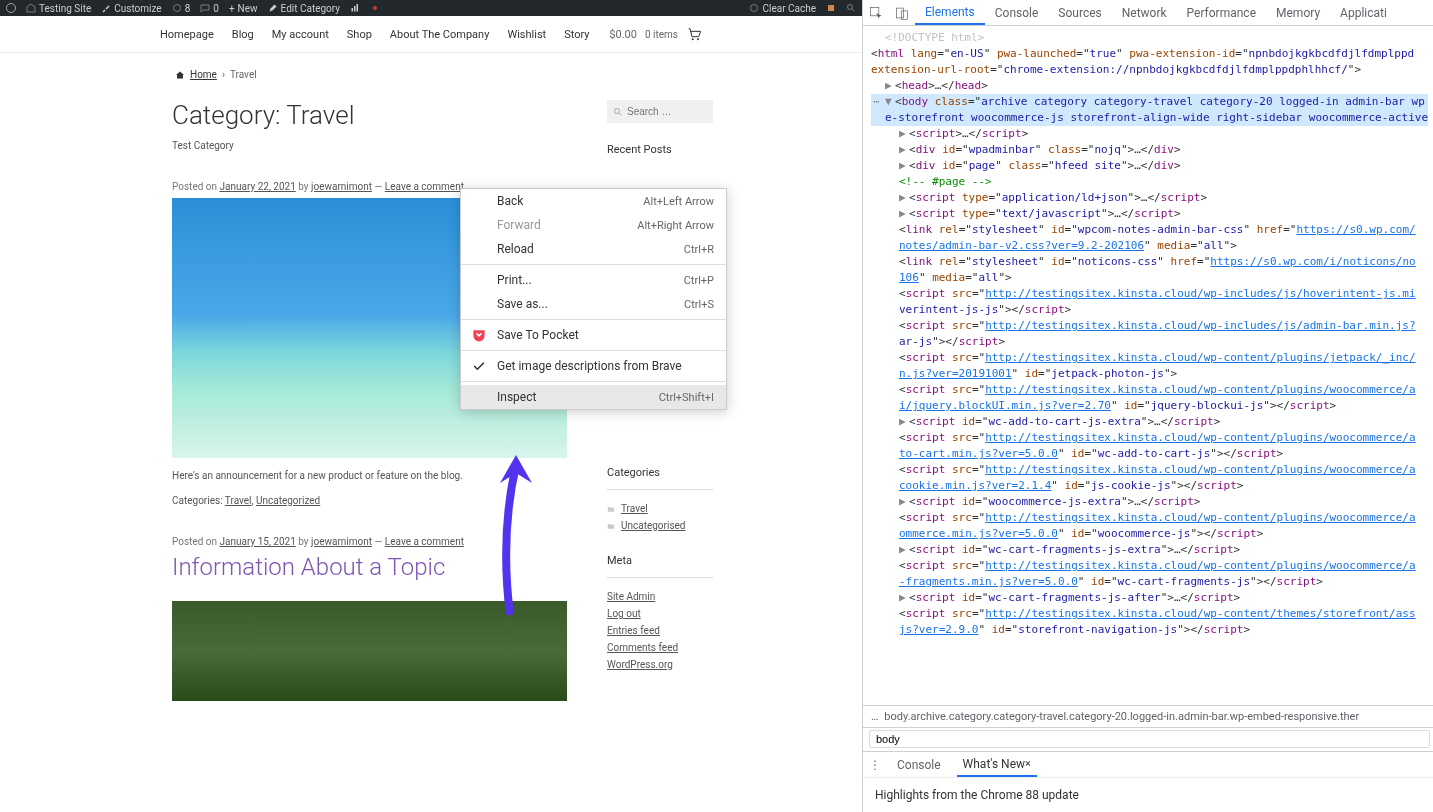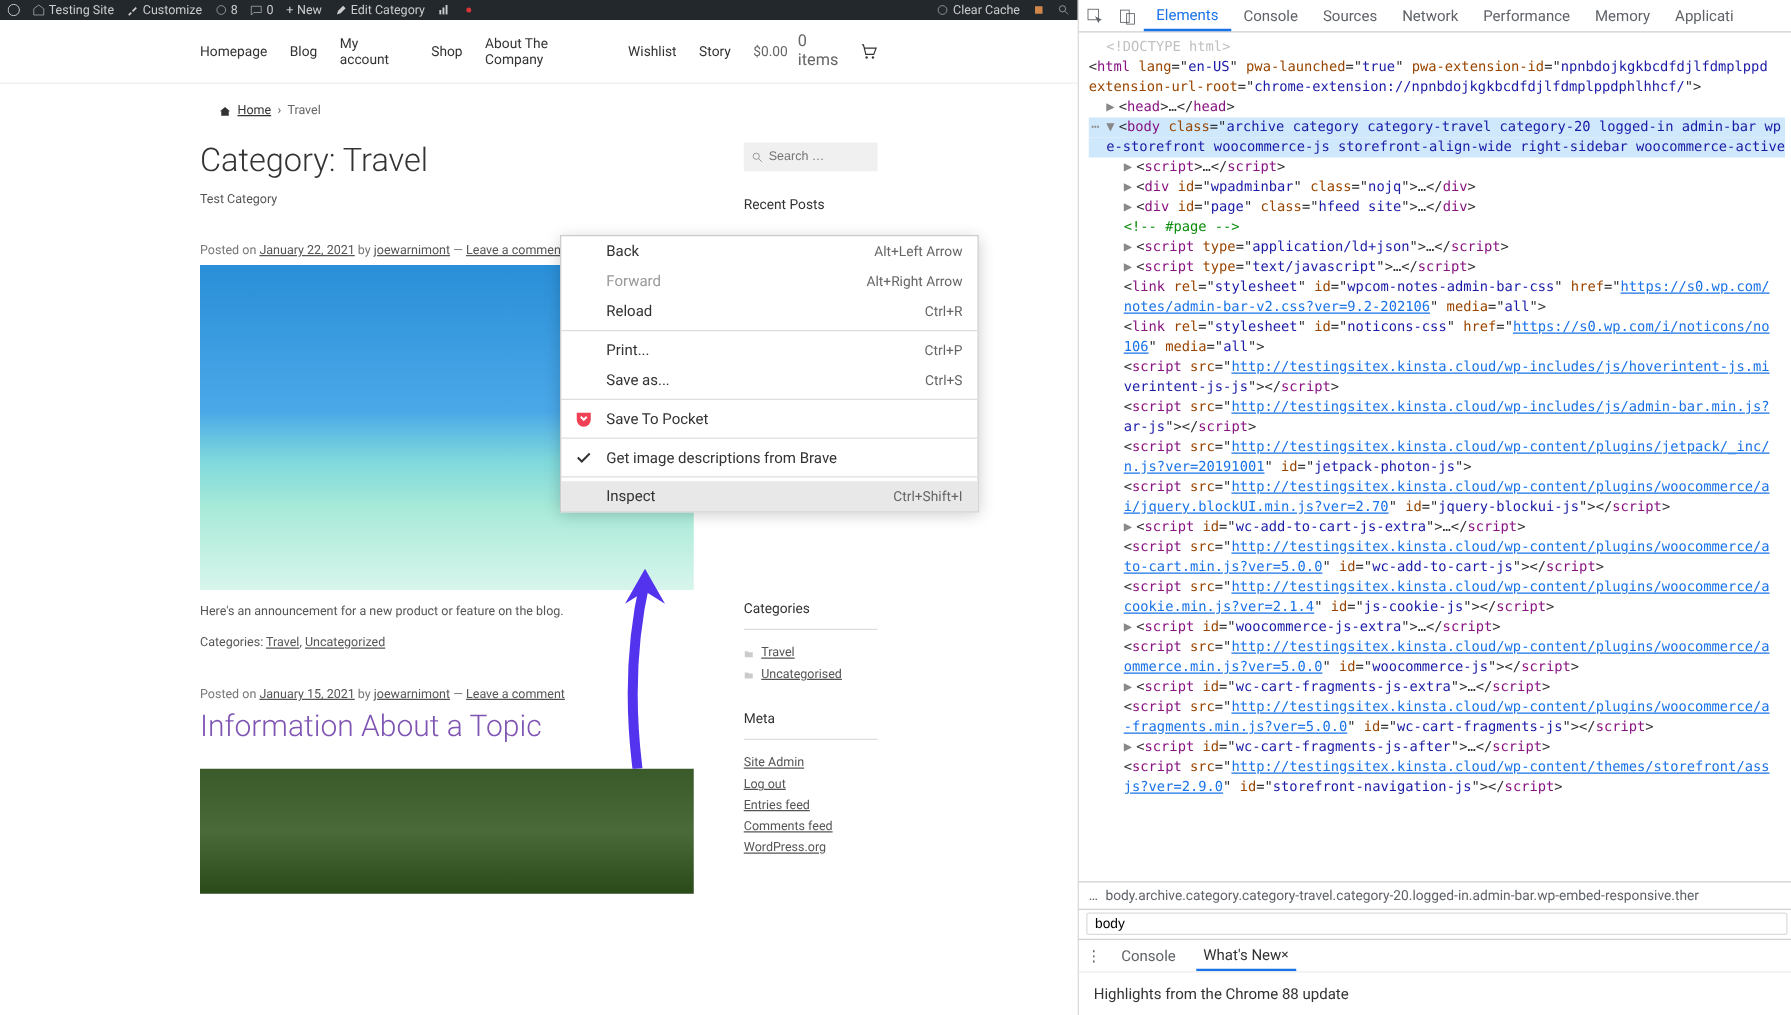--- a/index.html
+++ b/index.html
@@ -20,21 +20,21 @@
 .site-header .cart { margin-left: auto; display: flex; align-items: center; gap: 8px; color: #666; }
 .cart-icon { width: 16px; height: 16px; }
 
 
 .breadcrumb { padding: 16px 160px 0; font-size: 10px; color: #666; display: flex; align-items: center; gap: 5px; margin-left: 15px; }
 .breadcrumb a { color: #333; text-decoration: underline; }
 .home-icon { width: 10px; height: 10px; }
 
 
 .content-wrap { display: flex; padding: 20px 160px; gap: 40px; }
-.main { width: 395px; }
+.main { width: 395px; margin-left: 12px; }
 .sidebar { width: 120px; font-size: 10px; color: #555; }
 h1.cat-title { font-size: 26px; font-weight: 300; color: #333; margin-bottom: 10px; }
 .cat-desc { font-size: 10px; color: #555; margin-bottom: 30px; }
 .post-meta { font-size: 10px; color: #777; margin-bottom: 6px; }
 .post-meta a { color: #555; text-decoration: underline; }
 .post-title { font-size: 24px; font-weight: 300; color: #7f54b3; margin-bottom: 20px; }
 .post-img { width: 395px; height: 260px; background: linear-gradient(180deg, #2a8fd8 0%, #4aa8e8 45%, #7ed8dc 60%, #a8ead8 75%, #d8f5ec 100%); margin-bottom: 12px; }
 .post-img.forest { background: linear-gradient(180deg, #3a5a2a 0%, #4a6a3a 50%, #2a4a1a 100%); height: 100px; }
 .excerpt { font-size: 10px; color: #555; margin-bottom: 14px; }
 .post-cats { font-size: 10px; color: #555; margin-bottom: 30px; }
@@ -43,21 +43,21 @@
 .sidebar .search { background: #f0f0f0; padding: 6px; margin-bottom: 20px; display: flex; align-items: center; gap: 4px; }
 .sidebar .search input { border: none; background: transparent; font-size: 10px; width: 80px; outline: none; }
 .widget-title { font-size: 11px; color: #333; margin-bottom: 10px; margin-top: 20px; }
 .widget-underline { border-bottom: 1px solid #ddd; margin-bottom: 10px; }
 .widget-list { list-style: none; }
 .widget-list li { padding: 3px 0; color: #555; display: flex; gap: 6px; align-items: center; }
 .widget-list a { color: #555; text-decoration: underline; font-size: 10px; }
 .folder-icon { width: 8px; height: 8px; opacity: 0.5; }
 
 
-.ctx-menu { position: absolute; top: 188px; left: 448px; width: 335px; background: #fff; border: 1px solid #ccc; box-shadow: 0 2px 12px rgba(0,0,0,0.2); font-size: 12px; color: #333; z-index: 100; }
+.ctx-menu { position: absolute; top: 188px; left: 460px; width: 267px; background: #fff; border: 1px solid #ccc; box-shadow: 0 2px 12px rgba(0,0,0,0.2); font-size: 12px; color: #333; z-index: 100; }
 .ctx-item { display: flex; align-items: center; padding: 5px 12px 5px 36px; cursor: pointer; position: relative; }
 .ctx-item.hover { background: #e8e8e8; text-align: center; }
 .ctx-item.disabled { color: #999; }
 .ctx-item .shortcut { margin-left: auto; color: #666; font-size: 11px; }
 .ctx-item .ctx-icon { position: absolute; left: 10px; width: 16px; height: 16px; }
 .ctx-sep { height: 1px; background: #ddd; margin: 3px 0; }
 .ctx-arrow { margin-left: auto; color: #666; }
 
 
 .big-arrow { position: absolute; top: 455px; left: 480px; z-index: 90; pointer-events: none; }
@@ -169,21 +169,21 @@
     <div class="site-header">
       <a>Homepage</a>
       <a>Blog</a>
       <a>My account</a>
       <a>Shop</a>
       <a>About The Company</a>
       <a>Wishlist</a>
       <a>Story</a>
       <div class="cart">
         <span>$0.00</span>
-        <span style="font-size:13px;">0 items</span>
+        <span style="font-size:10px;">0 items</span>
         <svg class="cart-icon" viewBox="0 0 24 24">
             <path d="M4 4h2l3 12h10l3-8H7" fill="none" stroke="#333" stroke-width="1.5"></path>
             <circle cx="10" cy="20" r="1.5" fill="#333"></circle>
             <circle cx="18" cy="20" r="1.5" fill="#333"></circle>
           </svg>
       </div>
     </div>
 
     <div class="breadcrumb">
       <svg class="home-icon" viewBox="0 0 20 20">

